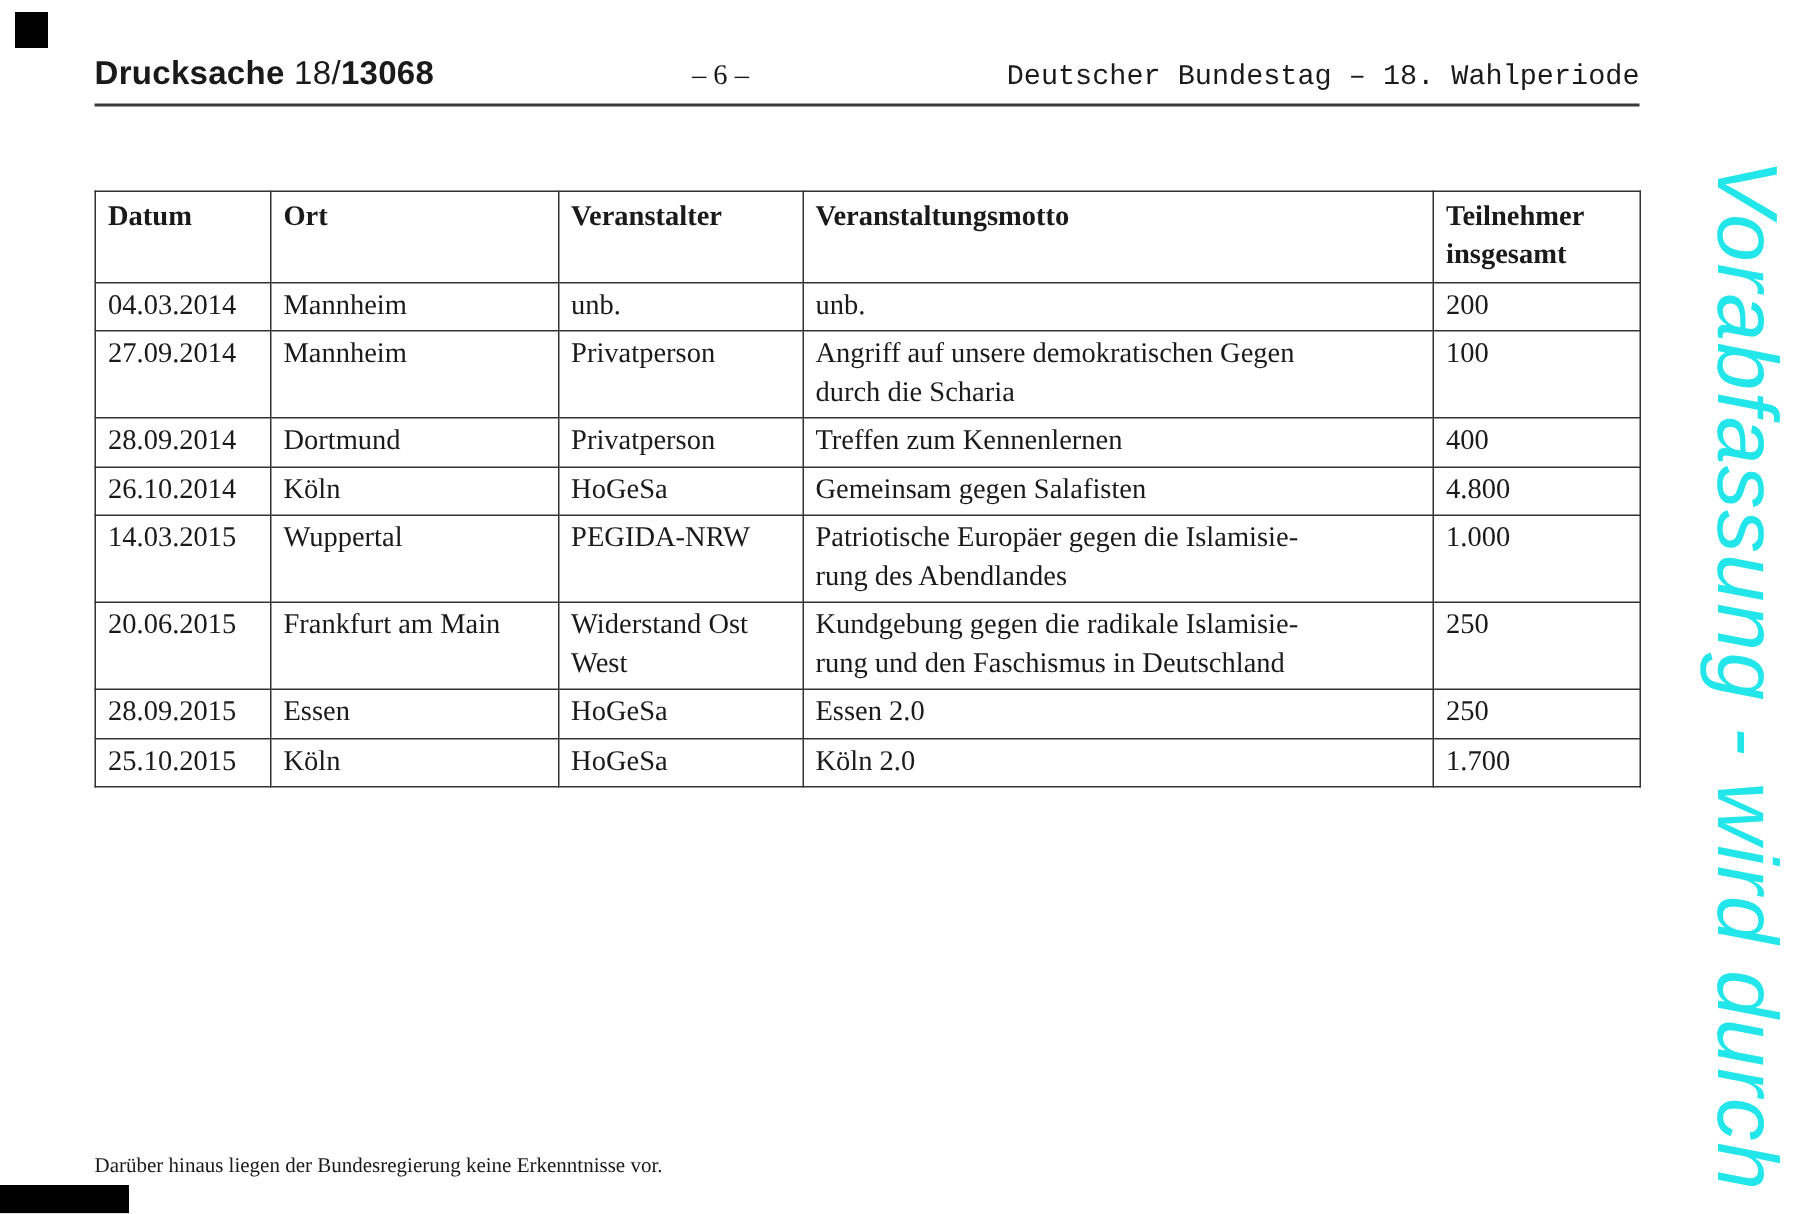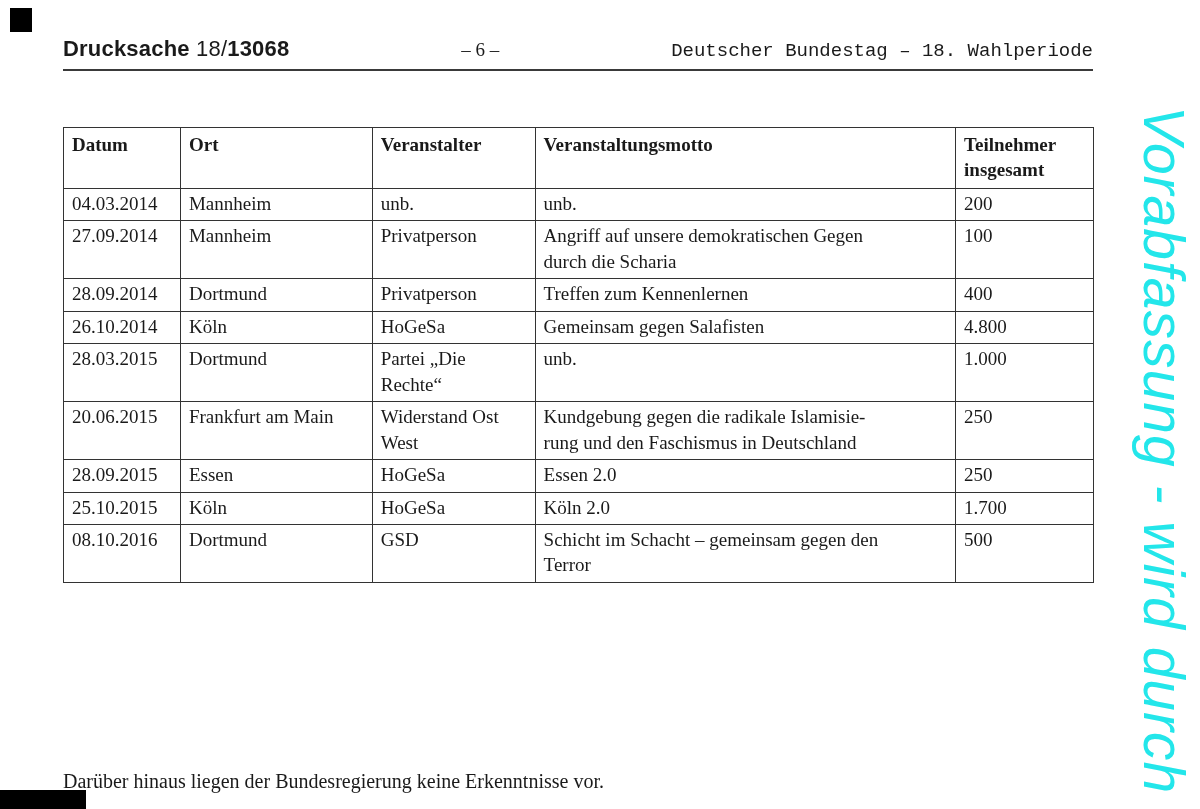--- a/index.html
+++ b/index.html
@@ -37,21 +37,21 @@
   table.events th, table.events td{
     border:1.5px solid #333;
     vertical-align:top;text-align:left;
     padding:2px 8px 4px 8px;
     white-space:pre-line;
     font-weight:normal;
   }
   table.events th{font-weight:bold;height:52px;padding-top:4px;}
 
   
-  .footer-note{position:absolute;left:63px;top:770px;font-size:20px;}
+  .footer-note{position:absolute;left:63px;top:770px;font-size:14px;}
 
   
   .watermark{
     position:absolute;left:1197px;top:106px;
     transform:rotate(90deg);
     transform-origin:0 0;
     font-family:"Liberation Sans",sans-serif;
     font-style:italic;
     font-size:57px;
     letter-spacing:1px;
@@ -115,25 +115,25 @@
           <td>400</td>
         </tr>
         <tr>
           <td>26.10.2014</td>
           <td>Köln</td>
           <td>HoGeSa</td>
           <td>Gemeinsam gegen Salafisten</td>
           <td>4.800</td>
         </tr>
         <tr>
-          <td>28.03.2015</td>
-          <td>Dortmund</td>
-          <td>Partei „Die
-Rechte“</td>
-          <td>unb.</td>
+          <td>14.03.2015</td>
+          <td>Wuppertal</td>
+          <td>PEGIDA-NRW</td>
+          <td>Patriotische Europäer gegen die Islamisie-
+rung des Abendlandes</td>
           <td>1.000</td>
         </tr>
         <tr>
           <td>20.06.2015</td>
           <td>Frankfurt am Main</td>
           <td>Widerstand Ost
 West</td>
           <td>Kundgebung gegen die radikale Islamisie-
 rung und den Faschismus in Deutschland</td>
           <td>250</td>
@@ -145,28 +145,20 @@
           <td>Essen 2.0</td>
           <td>250</td>
         </tr>
         <tr>
           <td>25.10.2015</td>
           <td>Köln</td>
           <td>HoGeSa</td>
           <td>Köln 2.0</td>
           <td>1.700</td>
         </tr>
-        <tr>
-          <td>08.10.2016</td>
-          <td>Dortmund</td>
-          <td>GSD</td>
-          <td>Schicht im Schacht – gemeinsam gegen den
-Terror</td>
-          <td>500</td>
-        </tr>
       </tbody>
   </table>
 
   <div class="footer-note">Darüber hinaus liegen der Bundesregierung keine Erkenntnisse vor.</div>
 
   <div class="watermark" style="color: rgb(35, 230, 234);">Vorabfassung - wird durch</div>
 
 </div>
 
 </body></html>

